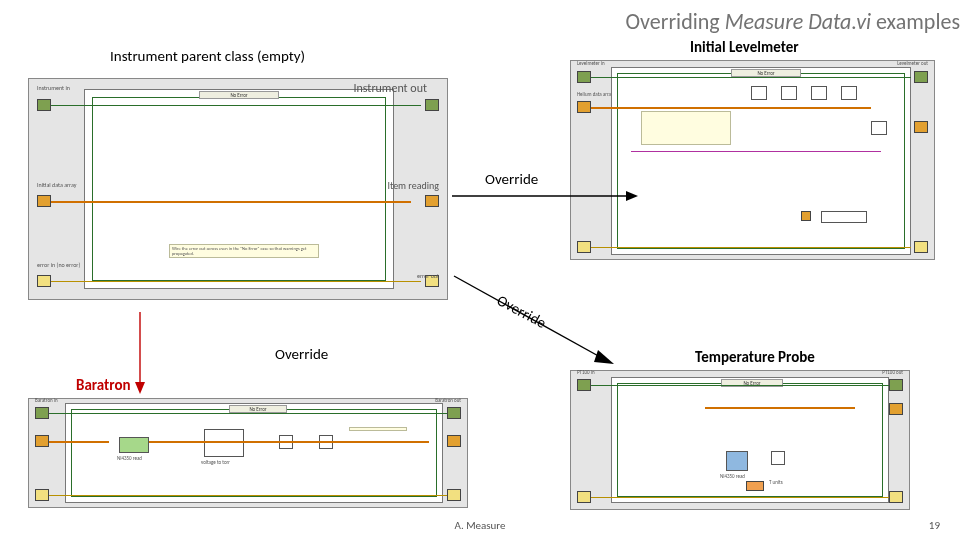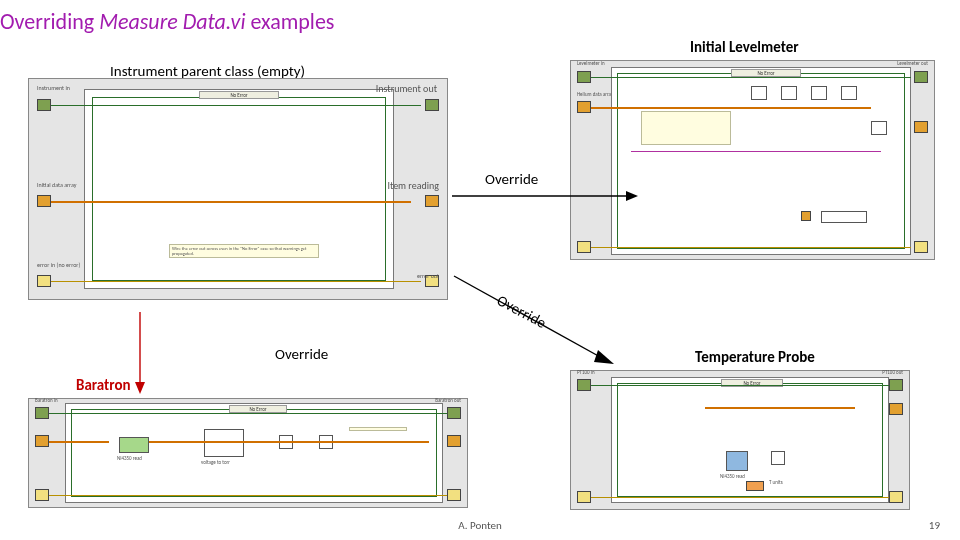--- a/index.html
+++ b/index.html
@@ -5,24 +5,24 @@
   * { margin: 0; padding: 0; box-sizing: border-box; }
   body {
     width: 960px;
     height: 540px;
     background: #fff;
     font-family: "Calibri", "Segoe UI", Arial, sans-serif;
     position: relative;
     overflow: hidden;
   }
   .slide-title {
-    text-align: left;
+    text-align: right;
     font-size: 22px;
     padding-top: 8px;
-    color: #a21caf;
+    color: #737373;
     font-weight: normal;
   }
   .slide-title .it { font-style: italic; }
   .caption {
     position: absolute;
     font-size: 15px;
     color: #000;
   }
   .caption.bold { font-weight: 600; }
   .caption.red { color: #c00000; font-weight: 600; font-size: 15px; padding-left: 8px; }
@@ -106,21 +106,21 @@
   .footer.center { left: 50%; transform: translateX(-50%); }
   .footer.right { right: 20px; }
 </style>
 </head>
 <body>
 
 <h1 class="slide-title">
   <span>Overriding </span><span class="it">Measure Data.vi</span><span> examples</span>
 </h1>
 
-<div class="caption" style="left:110px; top:62px">Instrument parent class (empty)</div>
+<div class="caption" style="left:110px; top:47px">Instrument parent class (empty)</div>
 <div class="caption bold" style="left:690px; top:38px">Initial Levelmeter</div>
 <div class="caption bold" style="left:695px; top:348px">Temperature Probe</div>
 <div class="caption red" style="left:68px;  top:376px">Baratron</div>
 
 <div class="caption" style="left:485px; top:170px">Override</div>
 <div class="caption" style="left:275px; top:345px">Override</div>
 <div class="caption" style="left:498px; top:290px; transform:rotate(28deg); transform-origin:left center">Override</div>
 
 <div class="bd" style="left:28px; top:78px; width:420px; height:222px">
   <div class="term" style="left:8px; top:20px"></div>
@@ -133,21 +133,21 @@
   <div class="flat" style="left:55px; top:10px; width:310px; height:200px"></div>
   <div class="case" style="left:63px; top:18px; width:294px; height:184px"></div>
   <div class="tab" style="left:170px; top:12px; width:80px">No Error</div>
   <div class="note" style="left:140px; top:165px; width:150px">Wire the error out across even in the "No Error" case so that warnings get propagated.</div>
 
   <div class="wire" style="left:22px; top:26px; width:370px"></div>
   <div class="wire o" style="left:22px; top:122px; width:360px; height:2px"></div>
   <div class="wire y" style="left:22px; top:202px; width:370px"></div>
 
   <div class="term" style="right:8px; top:20px"></div>
-  <div class="note" style="right:8px; top:6px; border:none; background:none; font-size:10px">Instrument out</div>
+  <div class="note" style="right:18px; top:6px; border:none; background:none; font-size:12px">Instrument out</div>
   <div class="term arr" style="right:8px; top:116px"></div>
   <div class="note" style="right:6px; top:103px; border:none; background:none; font-size:10px">Item reading</div>
   <div class="term err" style="right:8px; top:196px"></div>
   <div class="note" style="right:6px; top:194px; border:none; background:none; font-size:6px">error out</div>
 </div>
 
 <div class="bd" style="left:570px; top:60px; width:365px; height:200px">
   <div class="term" style="left:6px; top:10px"></div>
   <div class="note" style="left:4px; top:-1px; border:none; background:none; font-size:5px">Levelmeter in</div>
   <div class="term arr" style="left:6px; top:40px"></div>
@@ -241,14 +241,14 @@
   <line x1="4" y1="6" x2="152" y2="88"></line>
   <polygon class="head" points="148,80 164,94 144,92"></polygon>
 </svg>
 <svg class="arrow" style="left:130px; top:310px; width:20px; height:86px">
   <g class="red">
     <line x1="10" y1="2" x2="10" y2="72"></line>
   </g>
   <polygon class="head red" points="5,72 10,84 15,72"></polygon>
 </svg>
 
-<div class="footer center">A. Ponten</div>
+<div class="footer center">A. Measure</div>
 <div class="footer right">19</div>
 
 </body></html>

